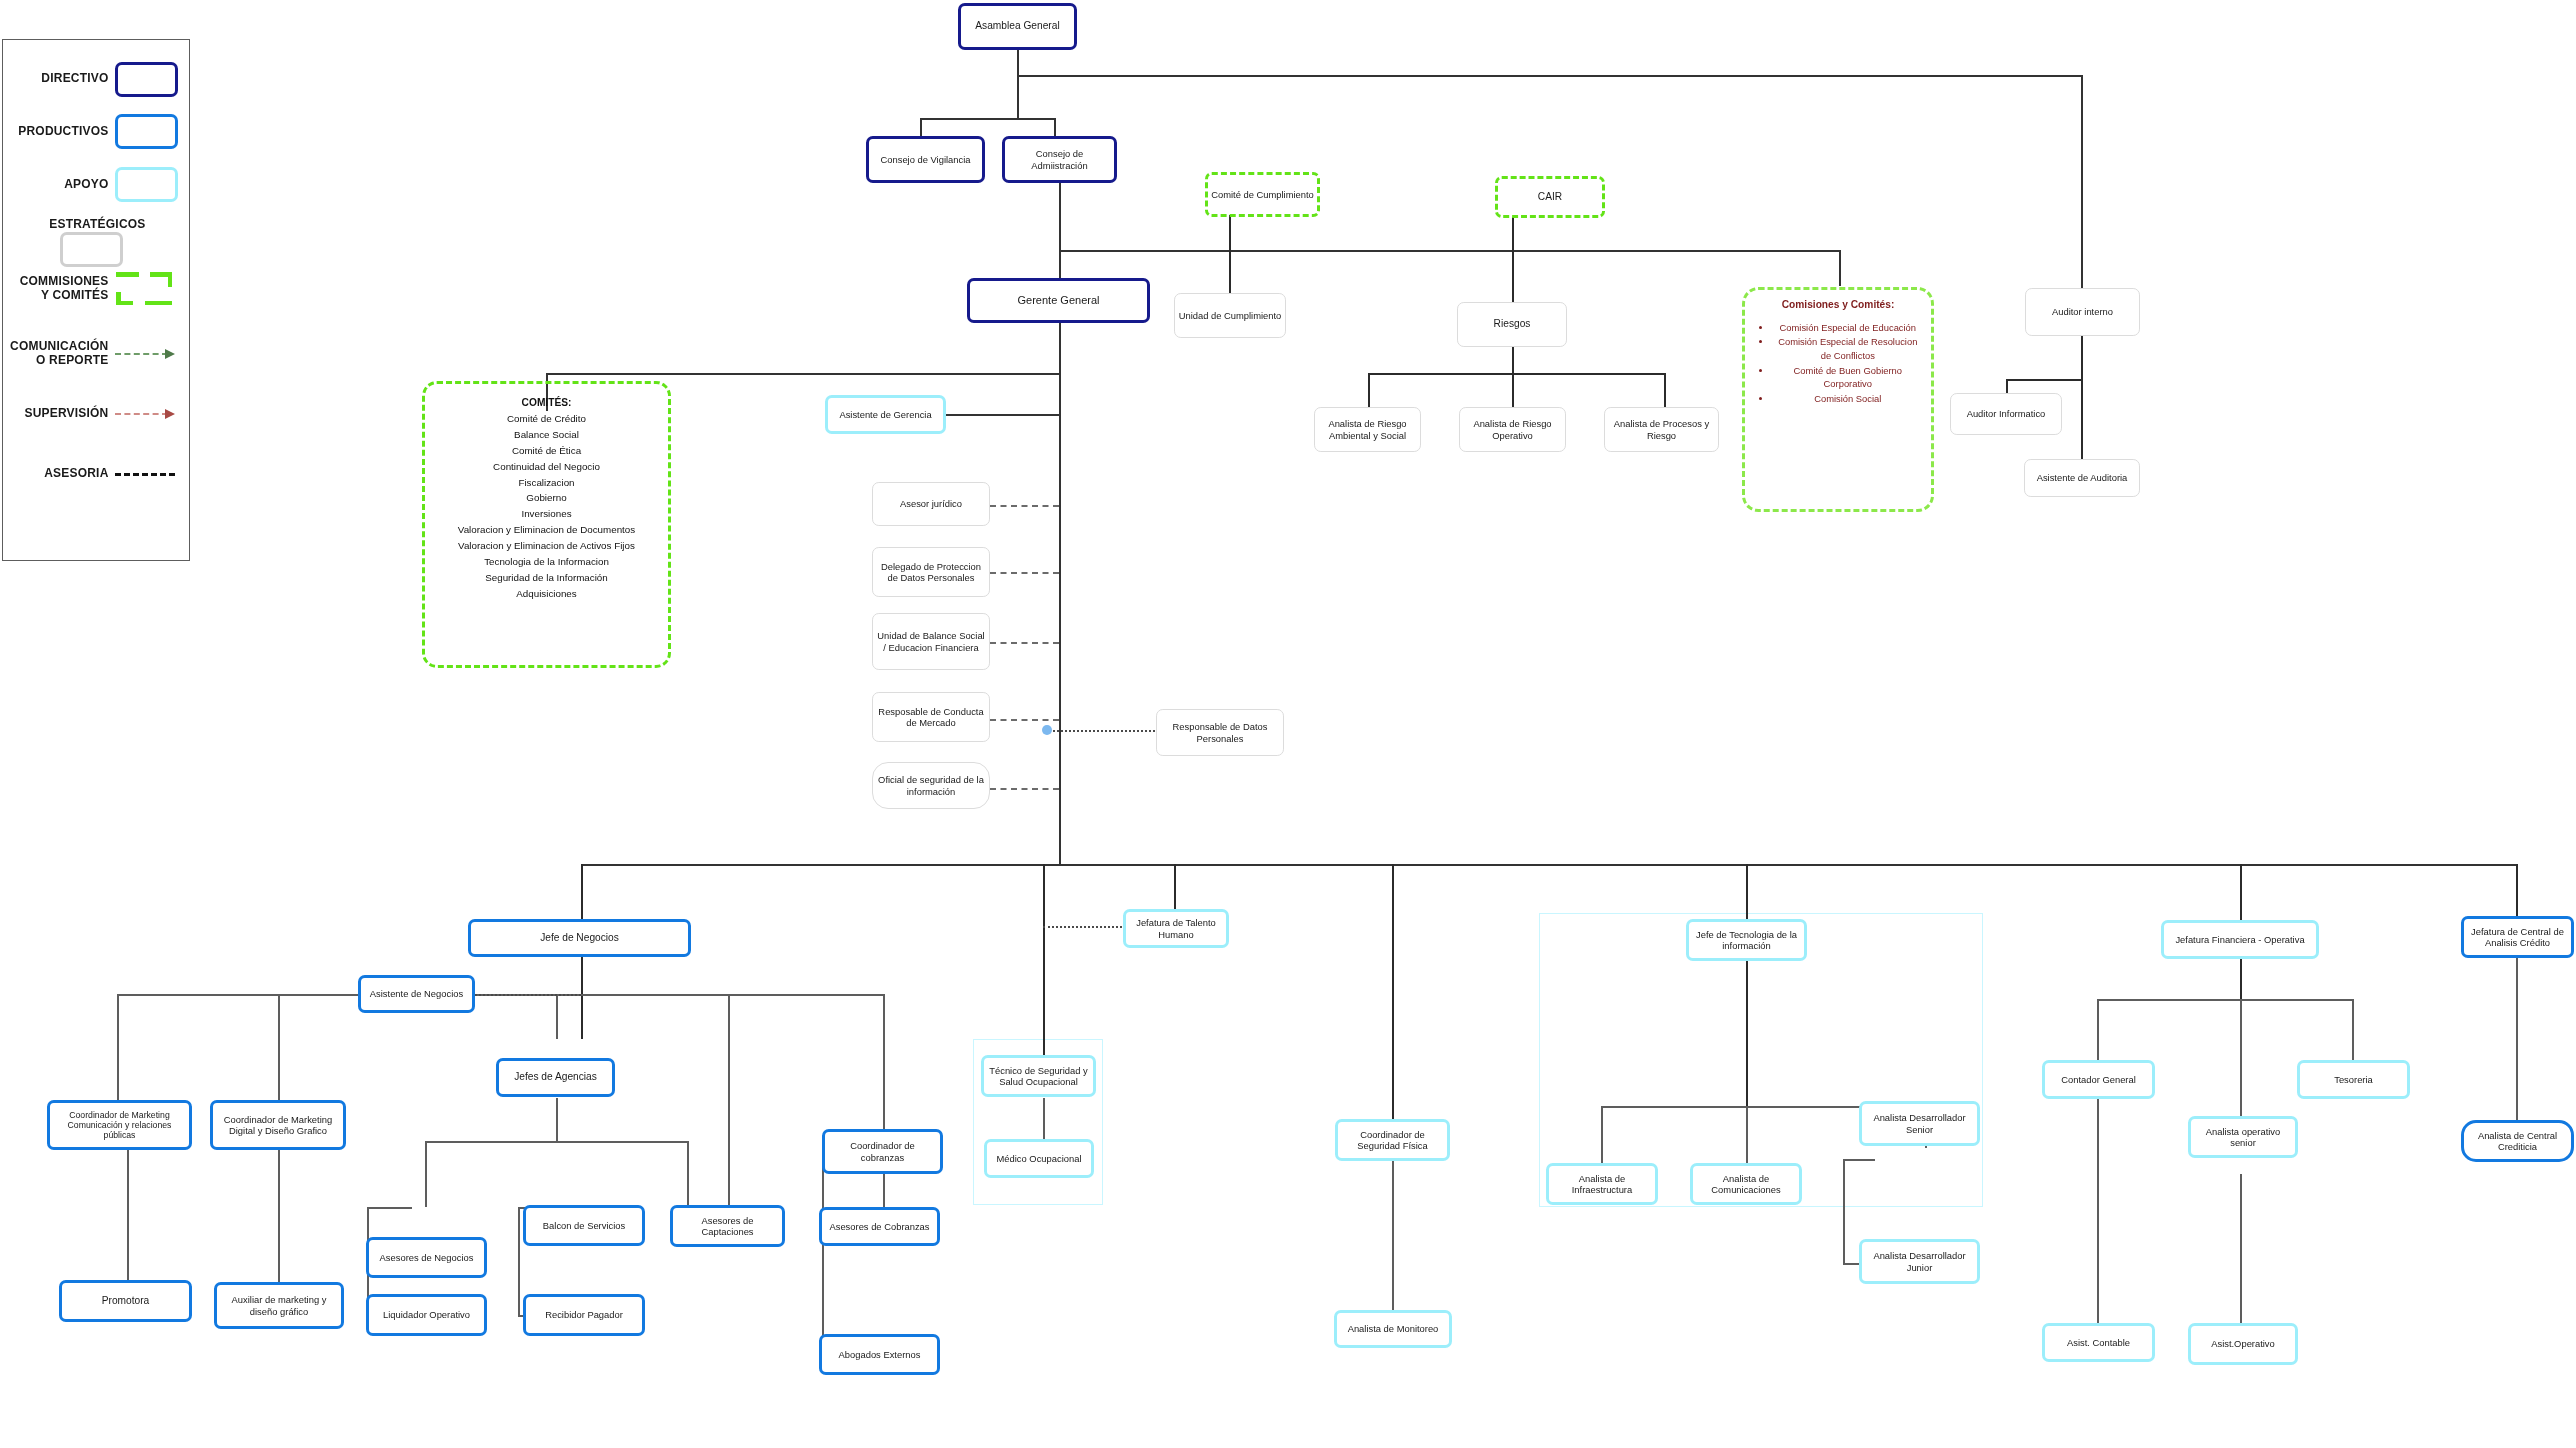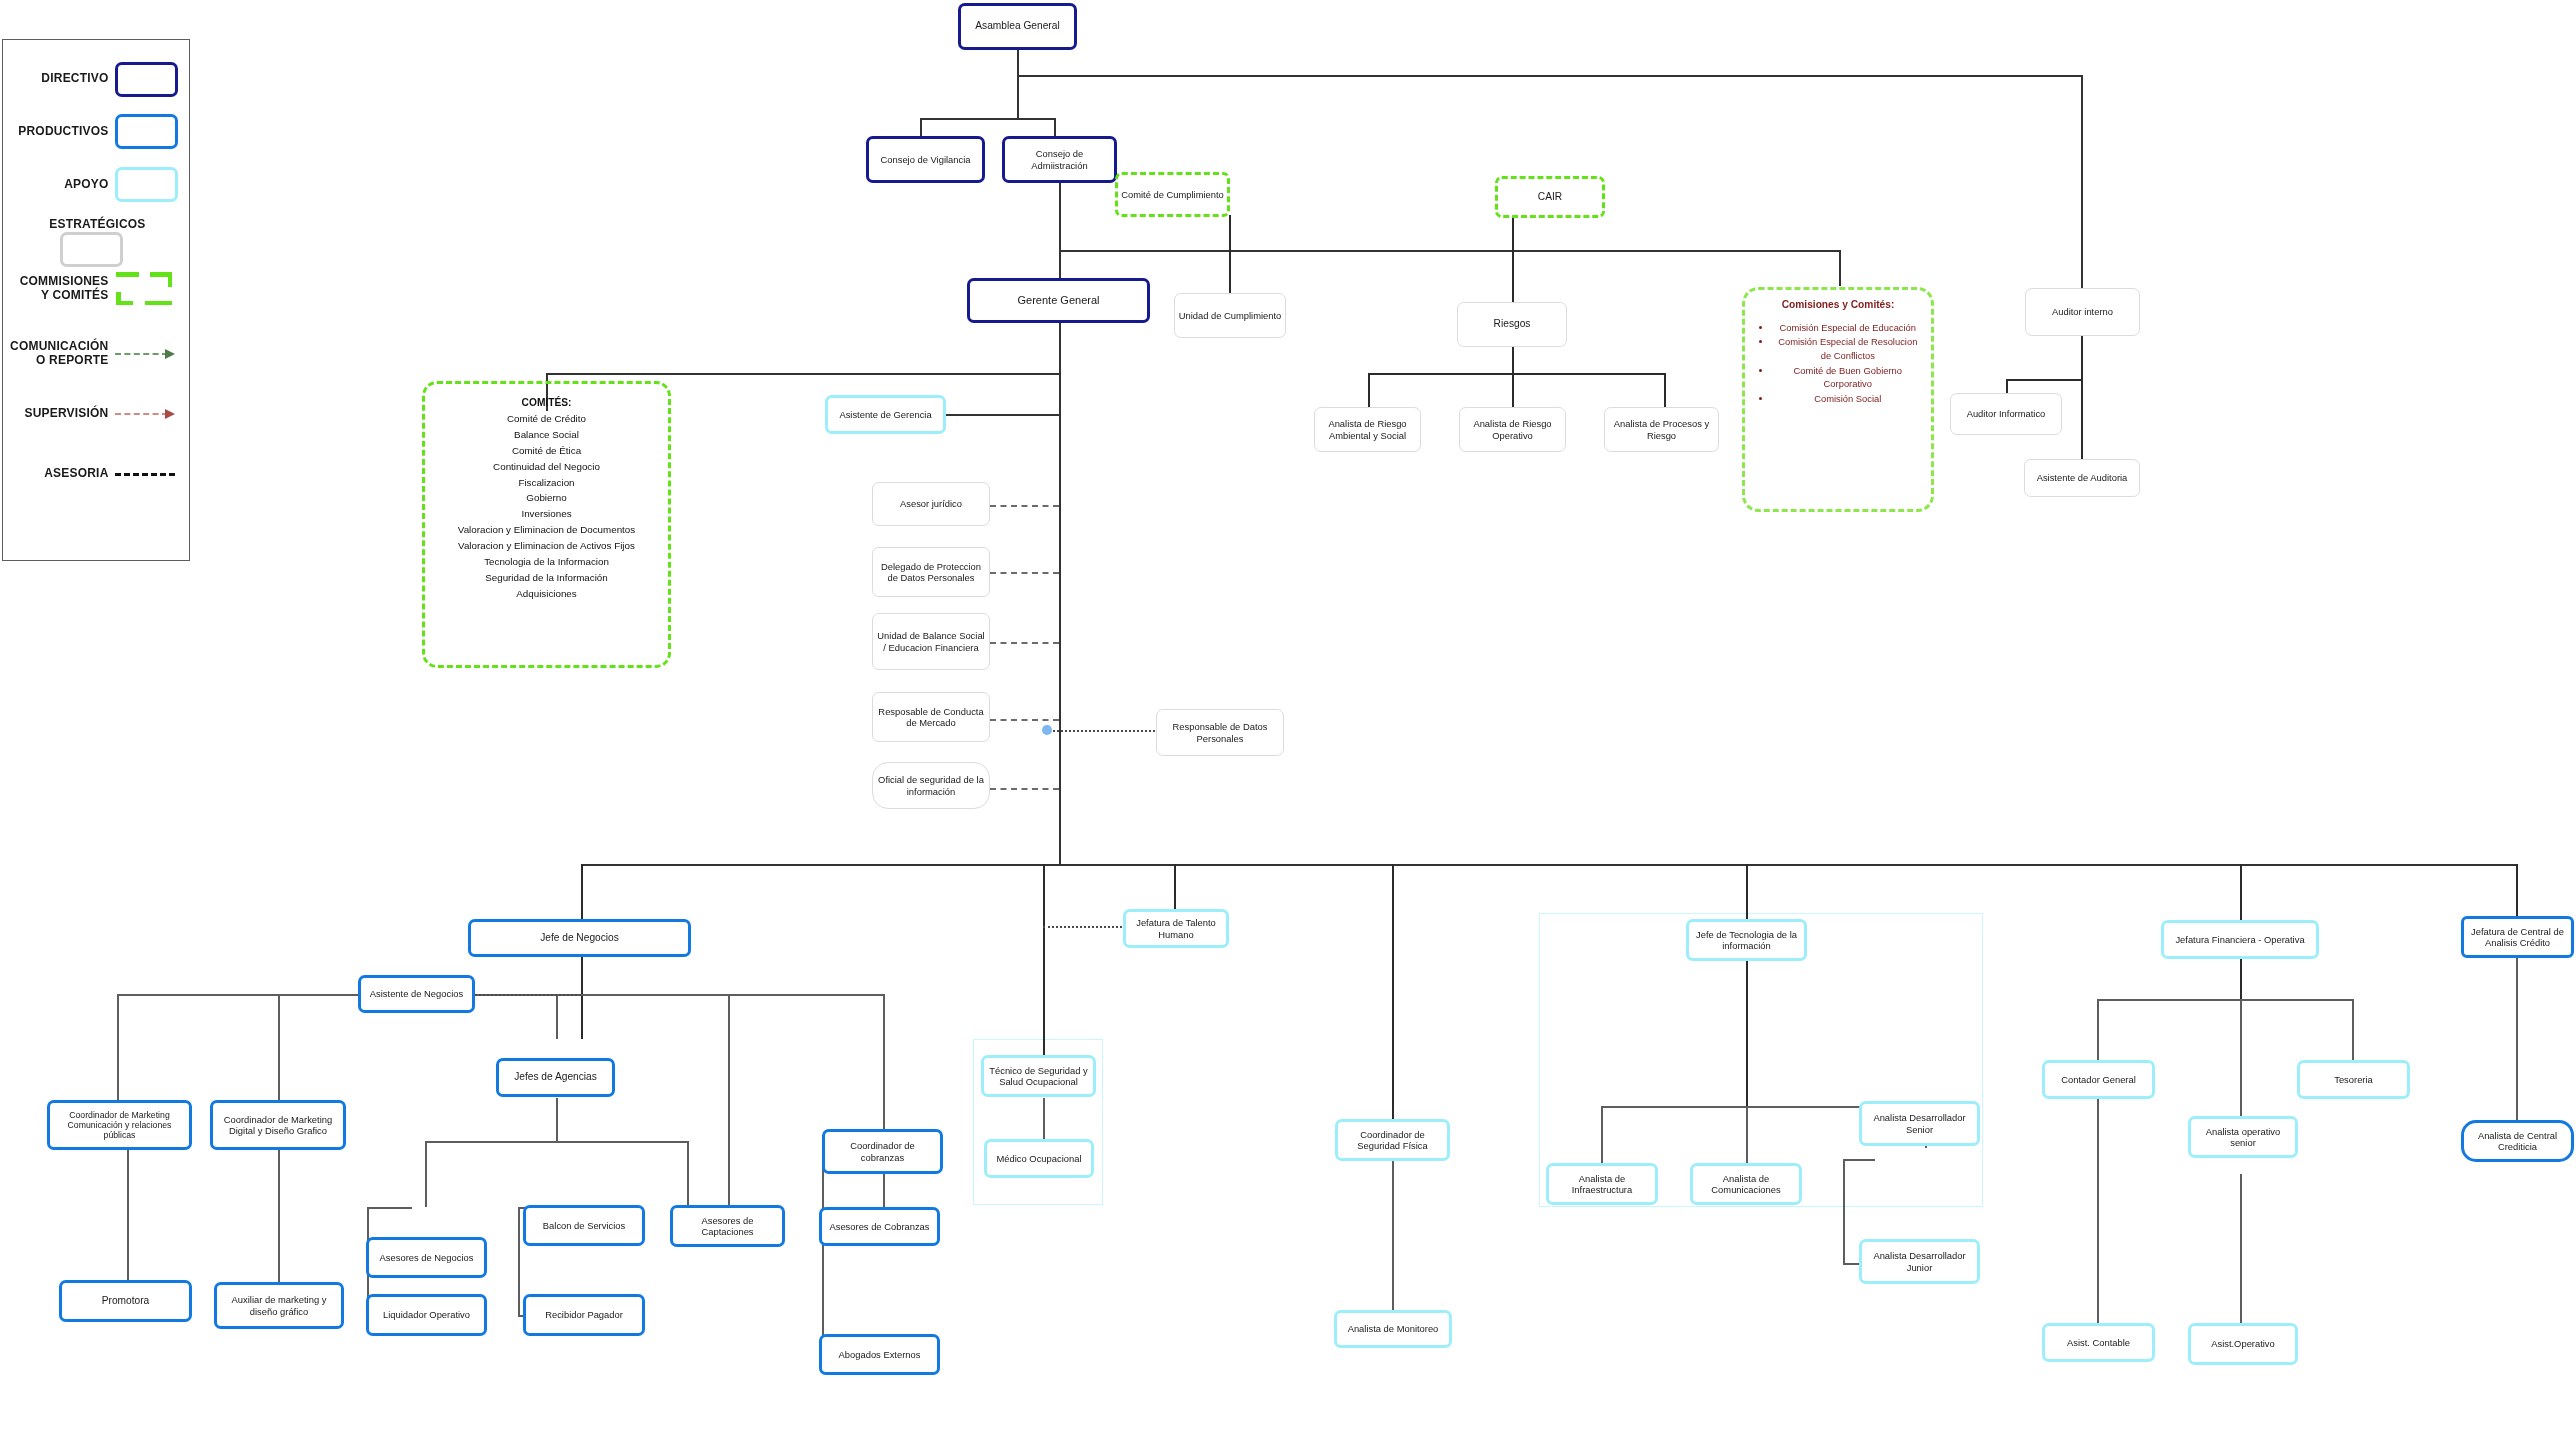--- a/index.html
+++ b/index.html
@@ -261,21 +261,21 @@
   <div class="ln lnv-grey" style="left:2240px;top:1174px;height:167px;"></div>
 
   <div class="ln lnv-grey" style="left:2516px;top:958px;height:162px;"></div>
 
   <div class="node n-directivo t13" style="left:958px;top:3px;width:119px;height:47px;">Asamblea General</div>
 
   <div class="node n-directivo t12" style="left:866px;top:136px;width:119px;height:47px;">Consejo de Vigilancia</div>
 
   <div class="node n-directivo t12" style="left:1002px;top:136px;width:115px;height:47px;">Consejo de Admiistración</div>
 
-  <div class="node n-comite t12" style="left:1115px;top:172px;width:115px;height:45px;">Comité de Cumplimiento</div>
+  <div class="node n-comite t12" style="left:1205px;top:172px;width:115px;height:45px;">Comité de Cumplimiento</div>
 
   <div class="node n-comite t13" style="left:1459px;top:176px;width:110px;height:42px;margin-left:36px;">CAIR</div>
 
   <div class="node n-directivo t14" style="left:967px;top:278px;width:183px;height:45px;">Gerente General</div>
 
   <div class="node n-plain t12" style="left:1174px;top:293px;width:112px;height:45px;">Unidad de Cumplimiento</div>
 
   <div class="node n-plain t13" style="left:1457px;top:302px;width:110px;height:45px;">Riesgos</div>
 
   <div class="node n-plain t12" style="left:2025px;top:288px;width:115px;height:48px;">Auditor interno</div>
@@ -385,18 +385,18 @@
   <div class="node n-apoyo t12" style="left:2042px;top:1060px;width:113px;height:39px;">Contador General</div>
 
   <div class="node n-apoyo t12" style="left:2297px;top:1060px;width:113px;height:39px;">Tesoreria</div>
 
   <div class="node n-apoyo t12" style="left:2188px;top:1116px;width:110px;height:42px;">Analista operativo senior</div>
 
   <div class="node n-apoyo t12" style="left:2042px;top:1323px;width:113px;height:39px;">Asist. Contable</div>
 
   <div class="node n-apoyo t12" style="left:2188px;top:1323px;width:110px;height:42px;">Asist.Operativo</div>
 
-  <div class="node n-productivo t12" style="left:2461px;top:916px;width:113px;height:42px;border-radius:6px;">Jefatura de Central de Analisis Crédito</div>
+  <div class="node n-productivo t12" style="left:2461px;top:916px;width:113px;height:42px;">Jefatura de Central de Analisis Crédito</div>
 
   <div class="node n-productivo t12" style="left:2461px;top:1120px;width:113px;height:42px;border-radius:15px;">Analista de Central Crediticia</div>
 
 </div>
 
 
 </body></html>

